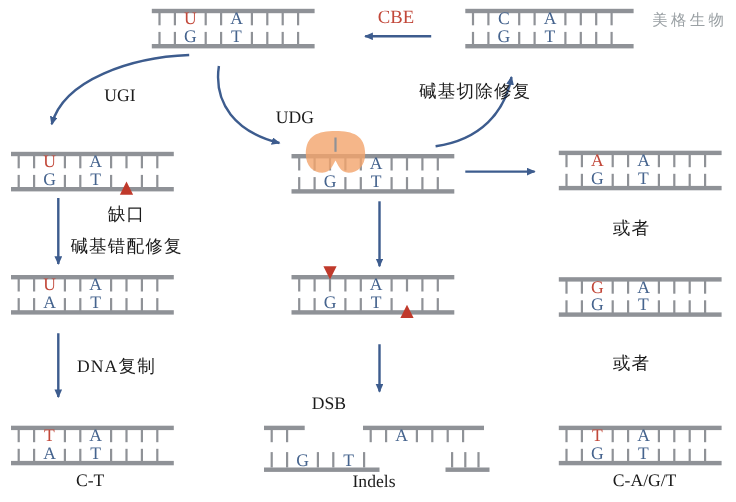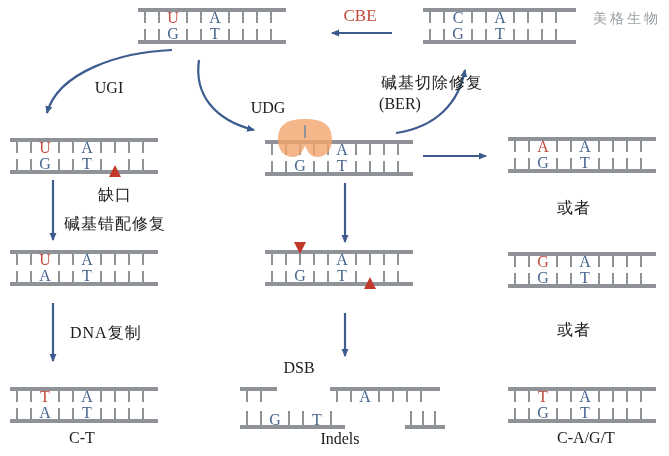--- a/index.html
+++ b/index.html
@@ -324,21 +324,20 @@
     <path class="arrow" d="M53,180 L53,240" marker-end="url(#ah)"></path>
     <path class="arrow" d="M53,303 L53,361" marker-end="url(#ah)"></path>
     <path class="arrow" d="M345,183 L345,242" marker-end="url(#ah)"></path>
     <path class="arrow" d="M345,313 L345,356" marker-end="url(#ah)"></path>
   </svg>
 
   <div class="lbl red-t center" style="left:333px;top:6px;width:54px;font-size:17px;">CBE</div>
   <div class="lbl center" style="left:86px;top:79px;width:46px;">UGI</div>
   <div class="lbl center" style="left:242px;top:99px;width:52px;">UDG</div>
   <div class="lbl center cjk" style="left:343px;top:73px;width:116px;margin-left:31px;">碱基切除修复</div>
-  <div class="lbl center" style="left:343px;top:95px;width:114px;">(BER)</div>
   <div class="lbl cjk" style="left:98px;top:185px;">缺口</div>
   <div class="lbl cjk" style="left:64px;top:214px;">碱基错配修复</div>
   <div class="lbl cjk" style="left:70px;top:323px;">DNA复制</div>
   <div class="lbl center" style="left:58px;top:429px;width:48px;">C-T</div>
   <div class="lbl center" style="left:276px;top:359px;width:46px;">DSB</div>
   <div class="lbl center" style="left:312px;top:430px;width:56px;">Indels</div>
   <div class="lbl center cjk" style="left:554px;top:198px;width:40px;">或者</div>
   <div class="lbl center cjk" style="left:554px;top:320px;width:40px;">或者</div>
   <div class="lbl wm" style="left:593px;top:10px;">美格生物</div>
   <div class="lbl center" style="left:548px;top:429px;width:76px;">C-A/G/T</div>

